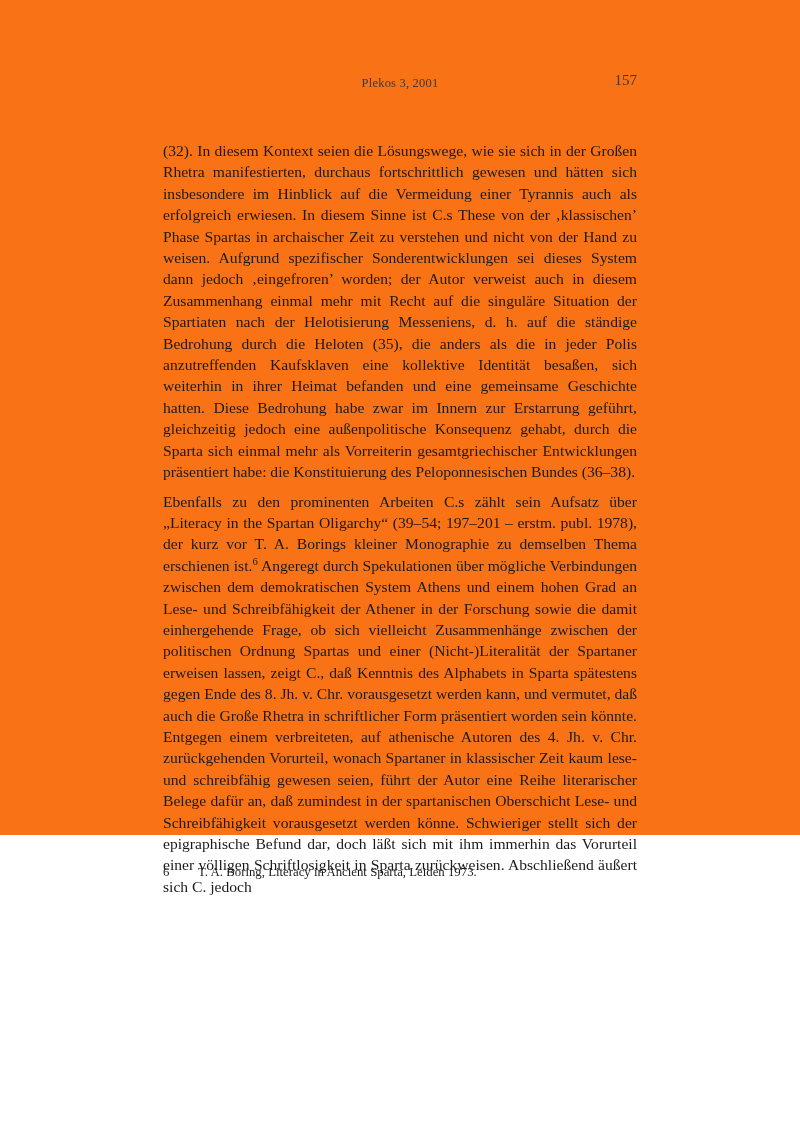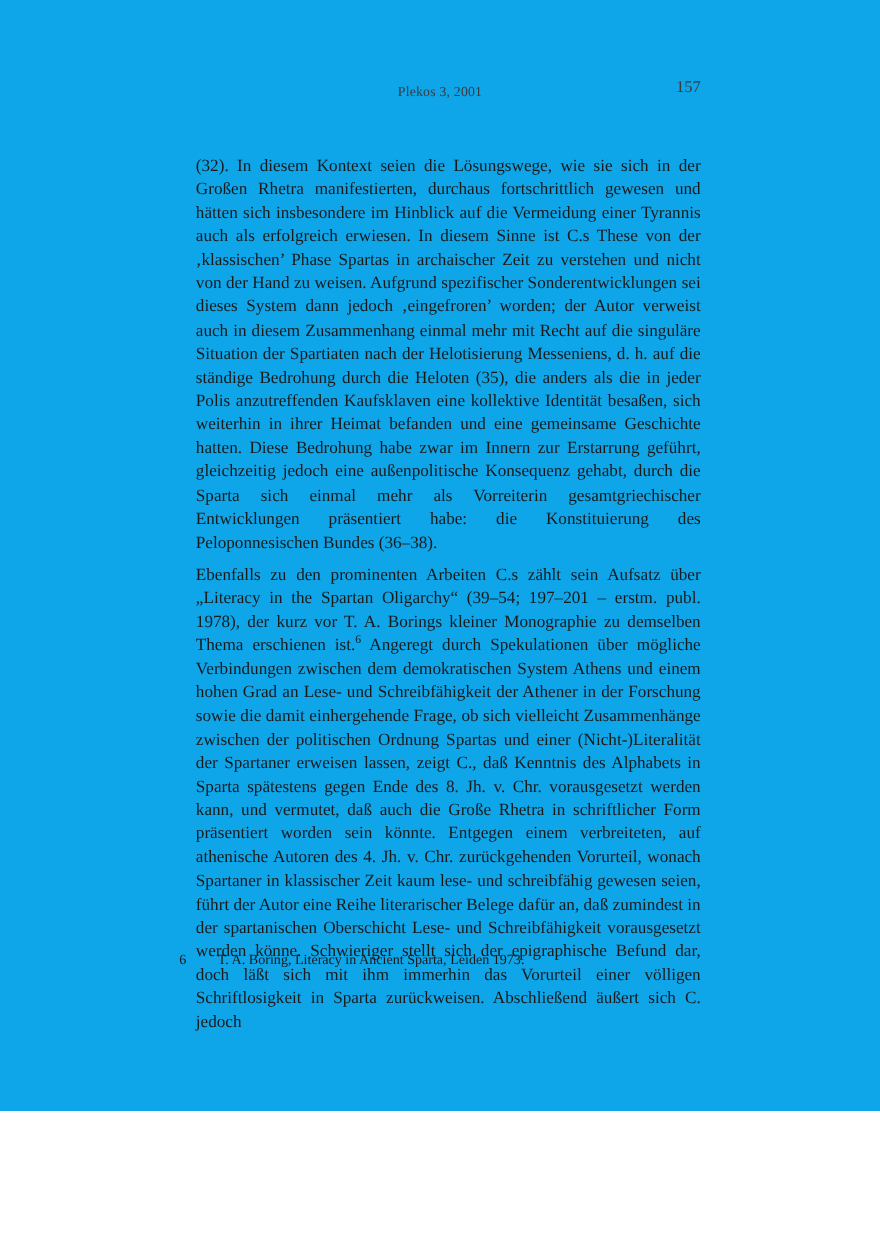--- a/index.html
+++ b/index.html
@@ -14,22 +14,22 @@
     font-family: "Liberation Serif", "DejaVu Serif", serif;
     color: #1a1a1a;
     overflow: hidden;
   }
 
   .page {
     position: absolute;
     top: 0;
     left: 0;
     width: 800px;
-    height: 1010px;
-    background: #0ea5e9;
+    height: 835px;
+    background: #f97316;
   }
 
   
   .running-head {
     position: absolute;
     left: 163px;
     top: 72px;
     width: 474px;
     height: 20px;
   }
@@ -55,21 +55,21 @@
 
   
   .text-column {
     position: absolute;
     left: 163px;
     top: 140px;
     width: 474px;
   }
 
   .body-paragraph {
-    margin: 0 0 8px 15px;
+    margin: 0 0 8px 0;
     font-size: 15.6px;
     line-height: 21.4px;
     text-align: justify;
     text-justify: inter-word;
     hyphens: manual;
     color: #1a1a1a;
   }
   .body-paragraph:last-child {
     margin-bottom: 0;
   }

